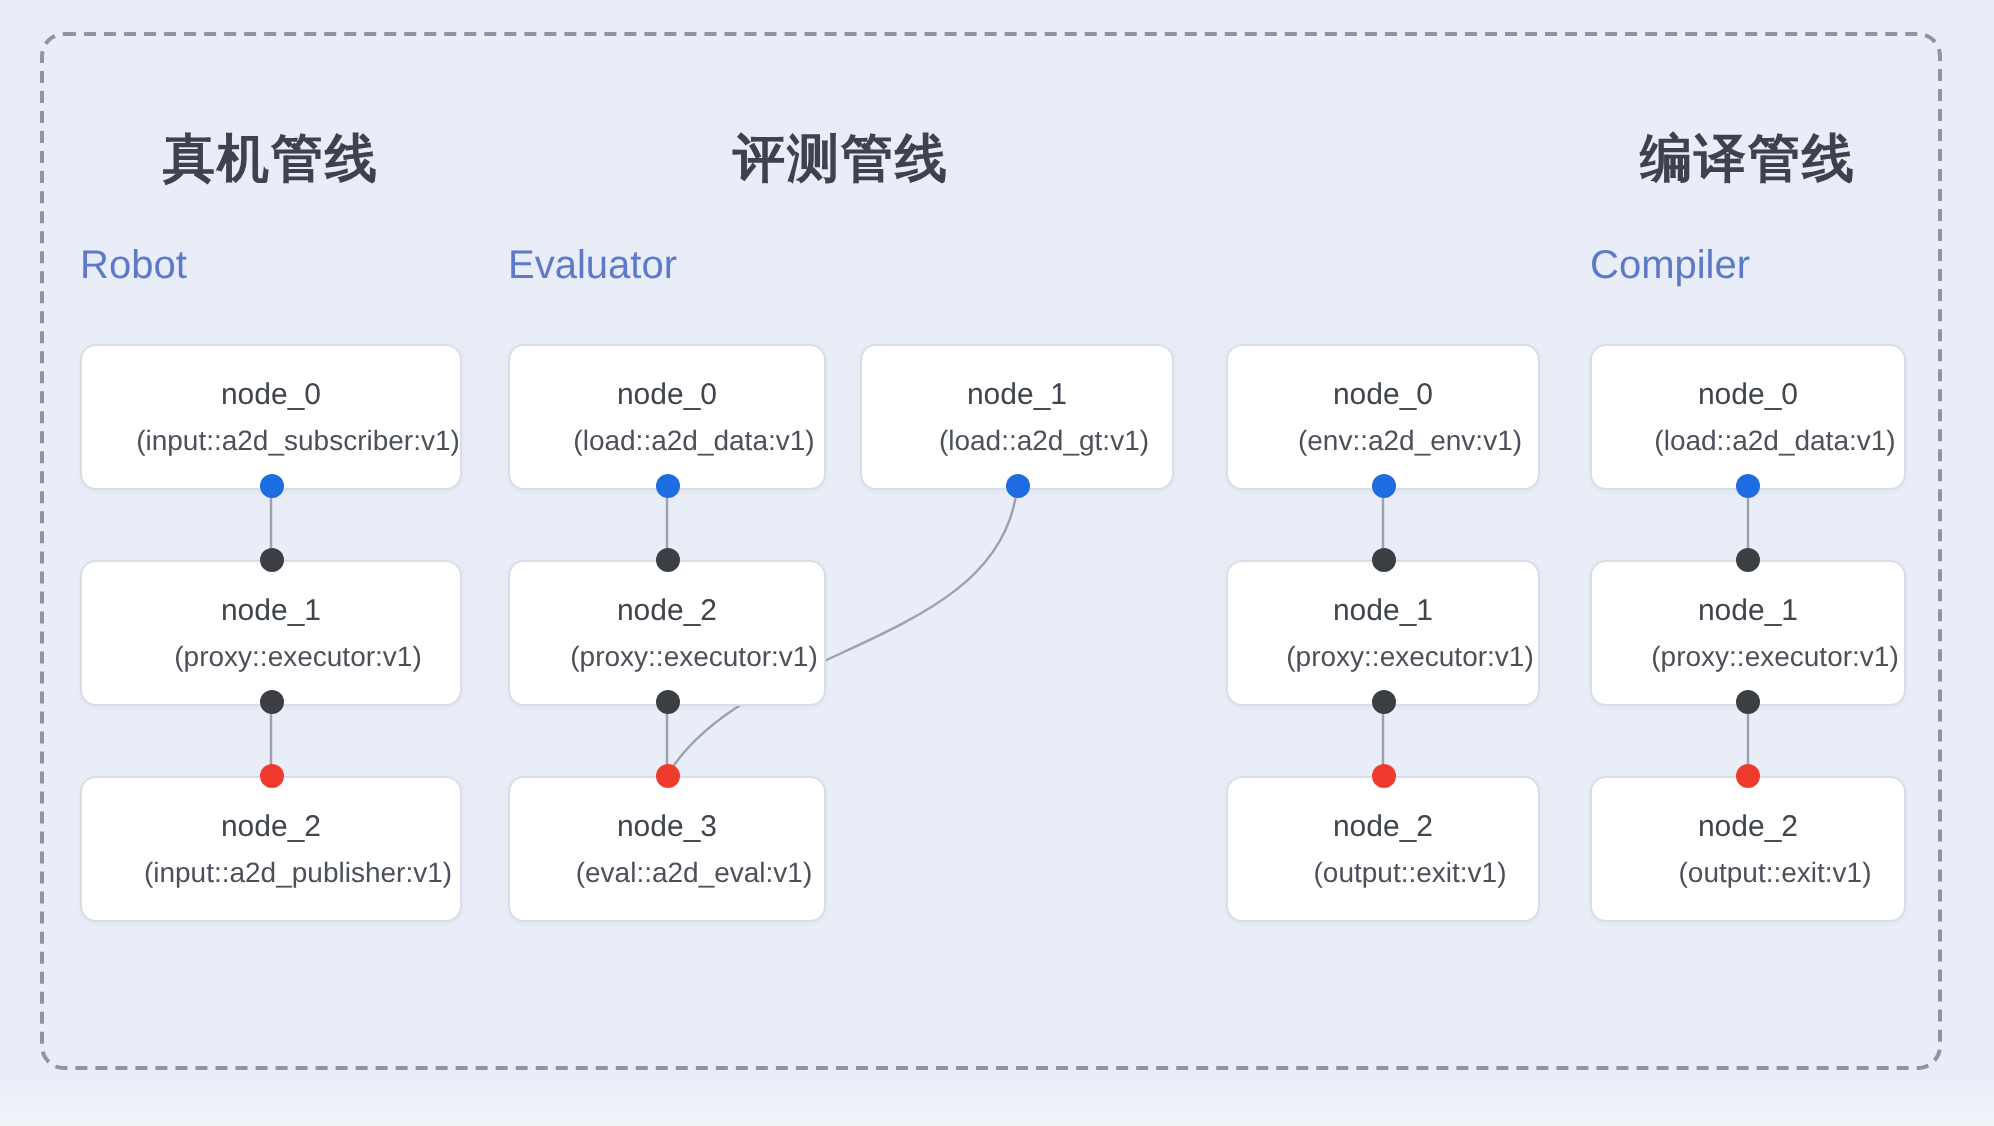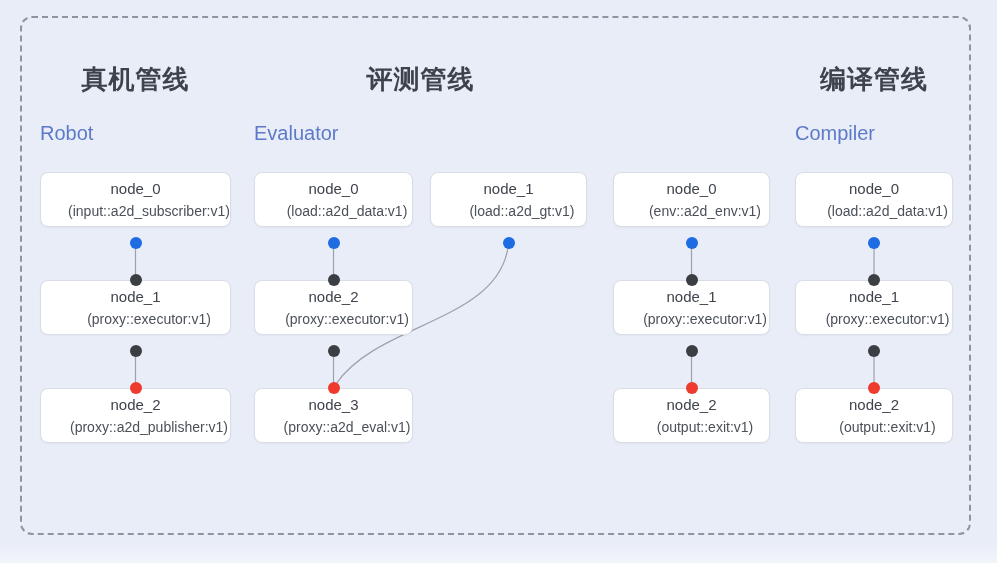--- a/index.html
+++ b/index.html
@@ -26,21 +26,21 @@
     position:absolute; text-align:center; font-size:26px; font-weight:700;
     color:var(--header-zh); letter-spacing:1px;
   }
   .title-en{
     position:absolute; text-align:left; font-size:20px; font-weight:400;
     color:var(--header-en);
   }
   .connectors{position:absolute; left:0; top:0; z-index:1;}
   .connectors path{stroke:var(--line); stroke-width:1.2; fill:none;}
   .node{
-    position:absolute; height:55px; box-sizing:border-box; z-index:2;
+    position:absolute; height:73px; box-sizing:border-box; z-index:2;
     background:var(--node-bg); border:1px solid var(--node-border);
     border-radius:8px; box-shadow:0 1px 2px rgba(60,70,100,0.05);
     display:flex; flex-direction:column; align-items:center; justify-content:center;
     row-gap:2px; cursor:default;
   }
   .nname{font-size:15px; line-height:21px; color:var(--node-name);}
   .nparam{font-size:14px; line-height:21px; color:var(--node-param);margin-left:27px;}
   .dot{
     position:absolute; width:12px; height:12px; border-radius:50%; z-index:3;
   }
@@ -79,38 +79,38 @@
   <div class="node" style="left:40px;top:172px;width:191px">
     <div class="nname">node_0</div>
     <div class="nparam">(input::a2d_subscriber:v1)</div>
   </div>
   <div class="node" style="left:40px;top:280px;width:191px">
     <div class="nname">node_1</div>
     <div class="nparam">(proxy::executor:v1)</div>
   </div>
   <div class="node" style="left:40px;top:388px;width:191px">
     <div class="nname">node_2</div>
-    <div class="nparam">(proxy::a2d_publisher:v1)</div>
+    <div class="nparam">(input::a2d_publisher:v1)</div>
   </div>
 
   <div class="node" style="left:254px;top:172px;width:159px">
     <div class="nname">node_0</div>
     <div class="nparam">(load::a2d_data:v1)</div>
   </div>
   <div class="node" style="left:430px;top:172px;width:157px">
     <div class="nname">node_1</div>
     <div class="nparam">(load::a2d_gt:v1)</div>
   </div>
   <div class="node" style="left:254px;top:280px;width:159px">
     <div class="nname">node_2</div>
     <div class="nparam">(proxy::executor:v1)</div>
   </div>
   <div class="node" style="left:254px;top:388px;width:159px">
     <div class="nname">node_3</div>
-    <div class="nparam">(proxy::a2d_eval:v1)</div>
+    <div class="nparam">(eval::a2d_eval:v1)</div>
   </div>
 
   <div class="node" style="left:613px;top:172px;width:157px">
     <div class="nname">node_0</div>
     <div class="nparam">(env::a2d_env:v1)</div>
   </div>
   <div class="node" style="left:613px;top:280px;width:157px">
     <div class="nname">node_1</div>
     <div class="nparam">(proxy::executor:v1)</div>
   </div>

